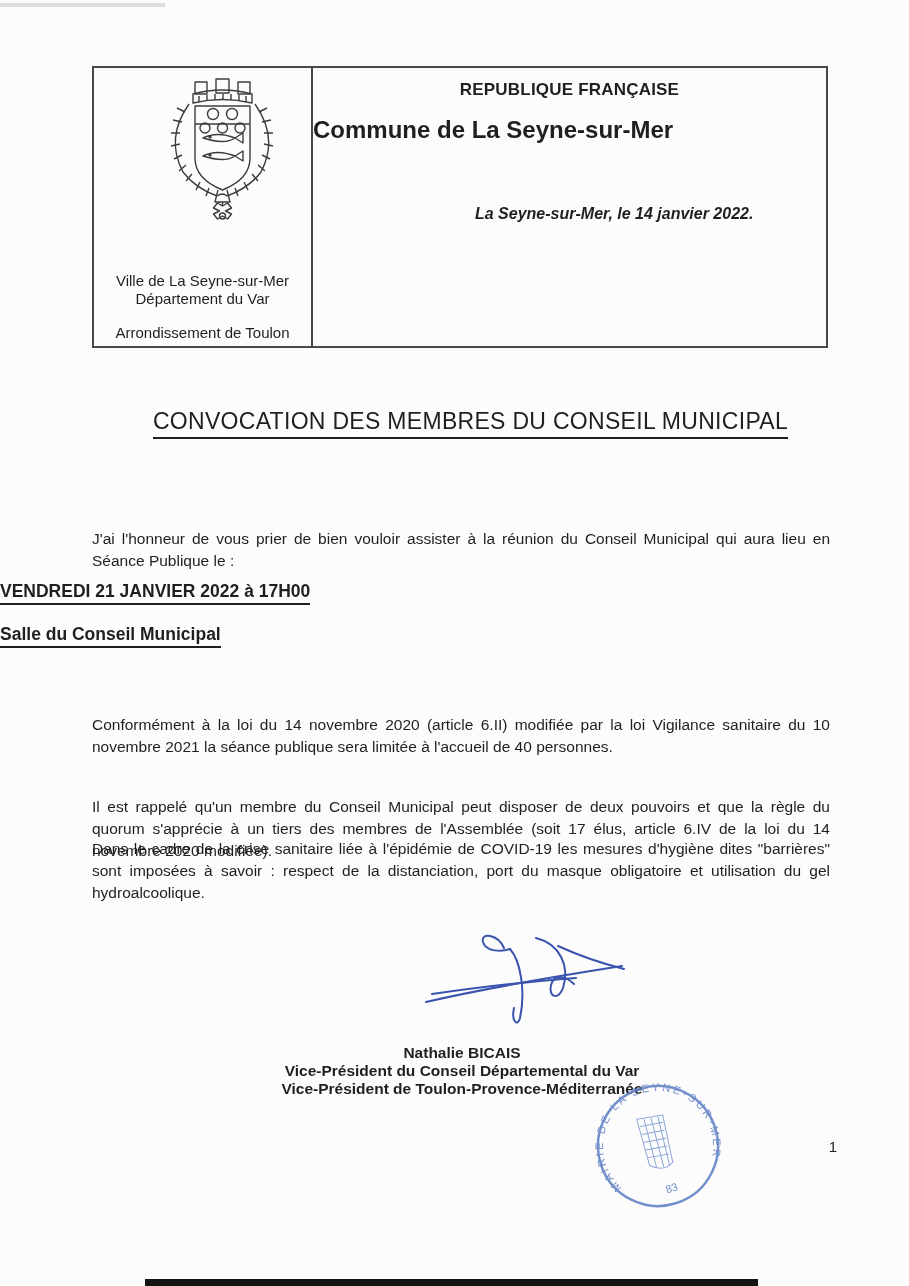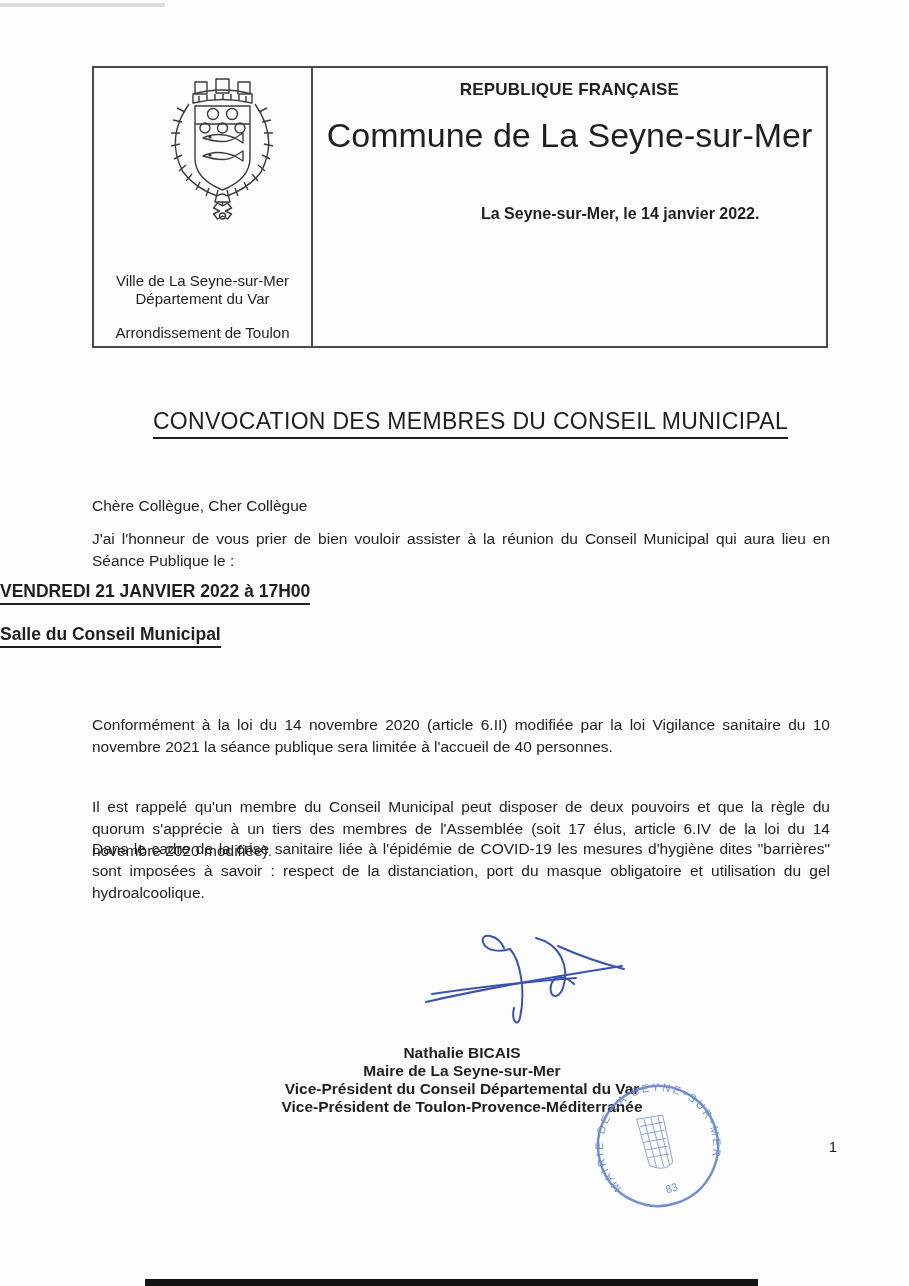--- a/index.html
+++ b/index.html
@@ -24,22 +24,22 @@
     position:relative;width:219px;flex:0 0 219px;
     border-right:2px solid #4a4a4a;box-sizing:border-box;text-align:center;padding-left:39px;
   }
   .header-left svg{display:block;margin:8px auto 0 auto;}
   .hl-line{position:absolute;left:0;width:100%;font-size:15px;line-height:18px;}
   .hl-l1{top:204px;}
   .hl-l2{top:222px;}
   .hl-l3{top:256px;}
   .header-right{position:relative;flex:1;}
   .republic{position:absolute;top:12px;left:0;width:100%;text-align:center;font-size:17px;font-weight:700;letter-spacing:.2px;}
-  .commune{position:absolute;top:48px;left:0;width:100%;text-align:center;font-size:34px;font-weight:400;}
-  .dateline{position:absolute;top:137px;left:168px;font-size:16px;font-weight:700;white-space:nowrap;}
+  .commune{position:absolute;top:48px;left:0;width:100%;text-align:left;font-size:24px;font-weight:700;}
+  .dateline{position:absolute;top:137px;left:162px;font-size:16px;font-weight:700;white-space:nowrap;font-style:italic;}
 
   
   .doc-title{
     position:absolute;top:408px;left:0;width:100%;margin:0;
     text-align:center;font-size:23px;font-weight:400;letter-spacing:.3px;padding-left:16px;
   }
   .doc-title span{display:inline-block;border-bottom:2px solid #1f1f1f;padding-bottom:2px;}
 
   .txt{position:absolute;left:92px;width:738px;margin:0;font-size:15.5px;line-height:22px;}
   .justify{text-align:justify;}
@@ -116,21 +116,20 @@
       <div class="republic">REPUBLIQUE FRANÇAISE</div>
       <div class="commune">Commune de La Seyne-sur-Mer</div>
       <div class="dateline">La Seyne-sur-Mer, le 14 janvier 2022.</div>
     </div>
   </div>
 
   <h1 class="doc-title">
     <span>CONVOCATION DES MEMBRES DU CONSEIL MUNICIPAL</span>
   </h1>
 
-  <div class="txt salutation">Chère Collègue, Cher Collègue</div>
   <p class="txt intro justify">J'ai l'honneur de vous prier de bien vouloir assister à la réunion du Conseil Municipal qui aura lieu en Séance Publique le :</p>
 
   <div class="centerline meeting-date">
     <span>VENDREDI 21 JANVIER 2022 à 17H00</span>
   </div>
   <div class="centerline meeting-place">
     <span>Salle du Conseil Municipal</span>
   </div>
 
   <p class="txt para1 justify">Conformément à la loi du 14 novembre 2020 (article 6.II) modifiée par la loi Vigilance sanitaire du 10 novembre 2021 la séance publique sera limitée à l'accueil de 40 personnes.</p>
@@ -143,21 +142,20 @@
       <path d="M102 21 C 112 32, 118 62, 112 90 C 110 99, 103 94, 106 80"></path>
       <path d="M128 10 C 152 16, 162 38, 155 60 C 151 72, 140 70, 143 57 C 146 46, 158 48, 166 56"></path>
       <path d="M18 74 C 70 62, 150 48, 214 38"></path>
       <path d="M24 66 C 80 58, 140 52, 168 50"></path>
       <path d="M150 18 C 172 28, 196 36, 216 41"></path>
     </g>
   </svg>
 
   <div class="sig-block">
     <div>Nathalie BICAIS</div>
-    <div>Maire de La Seyne-sur-Mer</div>
     <div>Vice-Président du Conseil Départemental du Var</div>
     <div>Vice-Président de Toulon-Provence-Méditerranée</div>
   </div>
 
   <svg class="stamp-svg" width="132" height="132" viewBox="0 0 132 132">
     <g transform="rotate(-18 66 66)" stroke="#5b7dc4" fill="#5b7dc4">
       <circle cx="66" cy="66" r="60" fill="none" stroke-width="2.5"></circle>
       <defs>
         <path id="stamp-arc" d="M 20 96 A 55 55 0 1 1 112 96" fill="none"></path>
       </defs>

